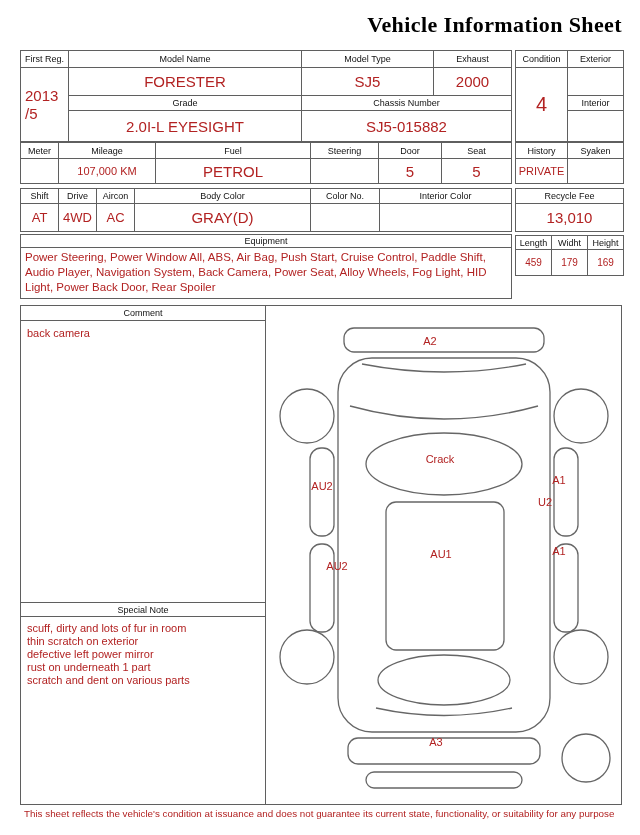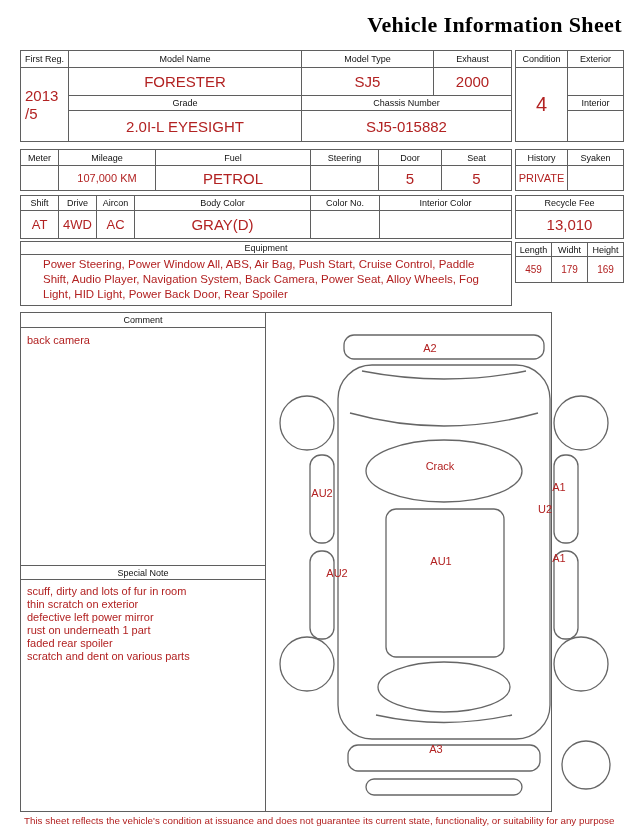--- a/index.html
+++ b/index.html
@@ -9,42 +9,42 @@
     font-family: "Liberation Sans", sans-serif;
     color: #111;
   }
   .sheet { position: relative; width: 640px; height: 835px; padding: 12px 18px 0 20px; overflow: hidden; }
   .title {
     font-family: "Liberation Serif", serif;
     font-size: 22px; font-weight: 600; text-align: right; color: #000;
     margin-bottom: 12px; letter-spacing: 0.4px;
   }
   .row { display: flex; gap: 3px; align-items: flex-start; }
-  .mt7 { margin-top: 7px; } .mt4 { margin-top: 4px; } .mt2 { margin-top: 2px; }
+  .mt7 { } .mt4 { margin-top: 4px; } .mt2 { margin-top: 2px; }
   table { border-collapse: collapse; table-layout: fixed; }
   td { border: 1px solid #5f5f5f; text-align: center; vertical-align: middle; padding: 0 2px; overflow: hidden; }
   .lbl { font-size: 9px; color: #111; }
   .val { color: #b22222; }
   .v15 { font-size: 15px; }
   .v14 { font-size: 10px; }
   .v13 { font-size: 13px; }
   .v11 { font-size: 11px; }
   .v20 { font-size: 20px; }
   .firstreg { white-space: pre-line; text-align: left; padding-left: 4px; font-size: 15px; line-height: 1.15; }
-  .equip { font-size: 11.5px; line-height: 1.32; text-align: left; padding: 2px 22px; }
+  .equip { font-size: 11.5px; line-height: 1.32; text-align: left; padding: 2px 4px; }
   .bottom {
-    margin-top: 6px; width: 532px; height: 500px;
+    margin-top: 6px; width: 602px; height: 500px;
     border: 1px solid #5f5f5f; display: flex;
   }
   .left-col { width: 245px; border-right: 1px solid #5f5f5f; display: flex; flex-direction: column; }
   .box-hdr {
     height: 15px; line-height: 14px; font-size: 9px; text-align: center;
     border-bottom: 1px solid #5f5f5f; flex: 0 0 auto;
   }
-  .box-hdr.bt { border-top: 1px solid #5f5f5f; }
+  .box-hdr.bt { border-top: 1px solid #5f5f5f; margin-top: 44px; }
   .comment-body { height: 237px; flex: 0 0 auto; color: #b22222; font-size: 11px; text-align: left; padding: 6px; }
   .note-body { flex: 1; color: #b22222; font-size: 11px; text-align: left; padding: 5px 6px; line-height: 1.2; }
   .diagram { flex: 1; position: relative; }
   .diagram svg { position: absolute; left: 0; top: 0; }
   .annot {
     position: absolute; transform: translate(-50%, -50%);
     color: #b22222; font-size: 11px; white-space: nowrap;
   }
   .footer { margin-top: 3px; color: #b22222; font-size: 9.8px; padding-left: 4px; }
 </style>
@@ -244,21 +244,20 @@
   <div class="bottom">
     <div class="left-col">
       <div class="box-hdr">Comment</div>
       <div class="comment-body">back camera</div>
       <div class="box-hdr bt">Special Note</div>
       <div class="note-body">
           <div>scuff, dirty and lots of fur in room</div>
           <div>thin scratch on exterior</div>
           <div>defective left power mirror</div>
           <div>rust on underneath 1 part</div>
-          <div>faded rear spoiler</div>
           <div>scratch and dent on various parts</div>
         </div>
     </div>
 
     <div class="diagram">
       <svg width="354" height="498" viewBox="0 0 354 498">
         <g fill="none" stroke="#666" stroke-width="1.3">
           <rect x="78" y="22" width="200" height="24" rx="10"></rect>
           <rect x="72" y="52" width="212" height="374" rx="34"></rect>
           <path d="M 96 58 Q 178 74 260 58"></path>

